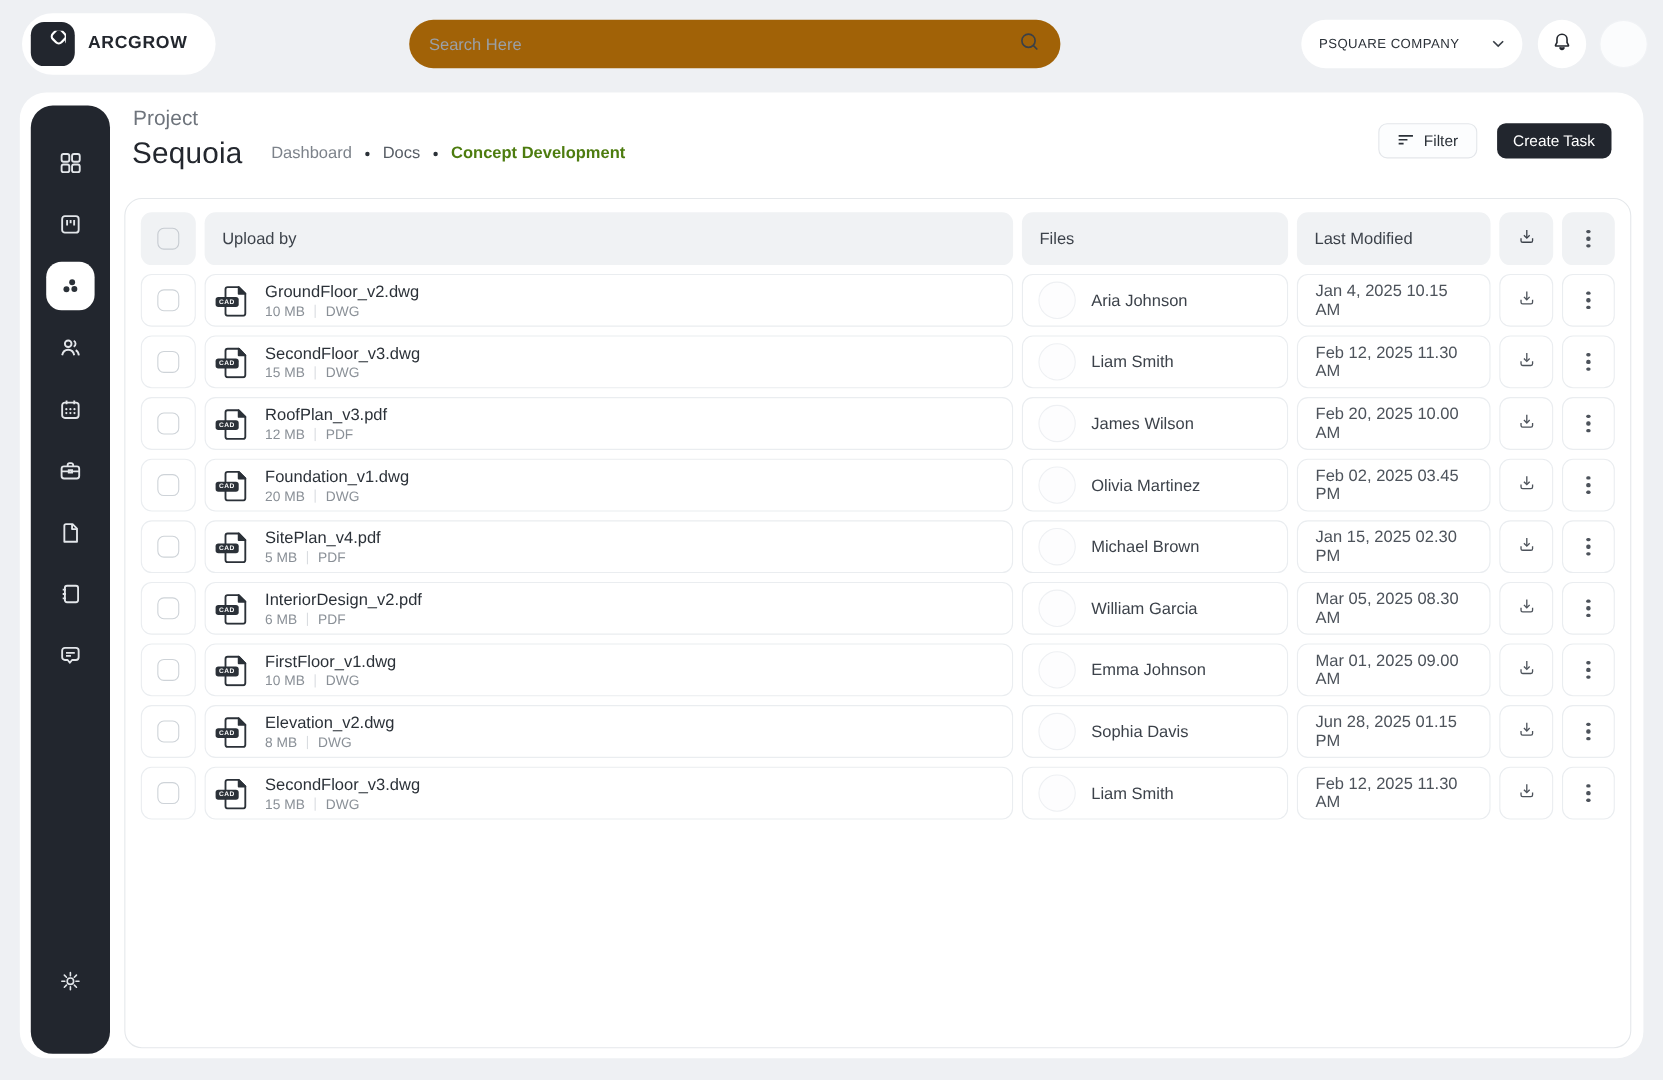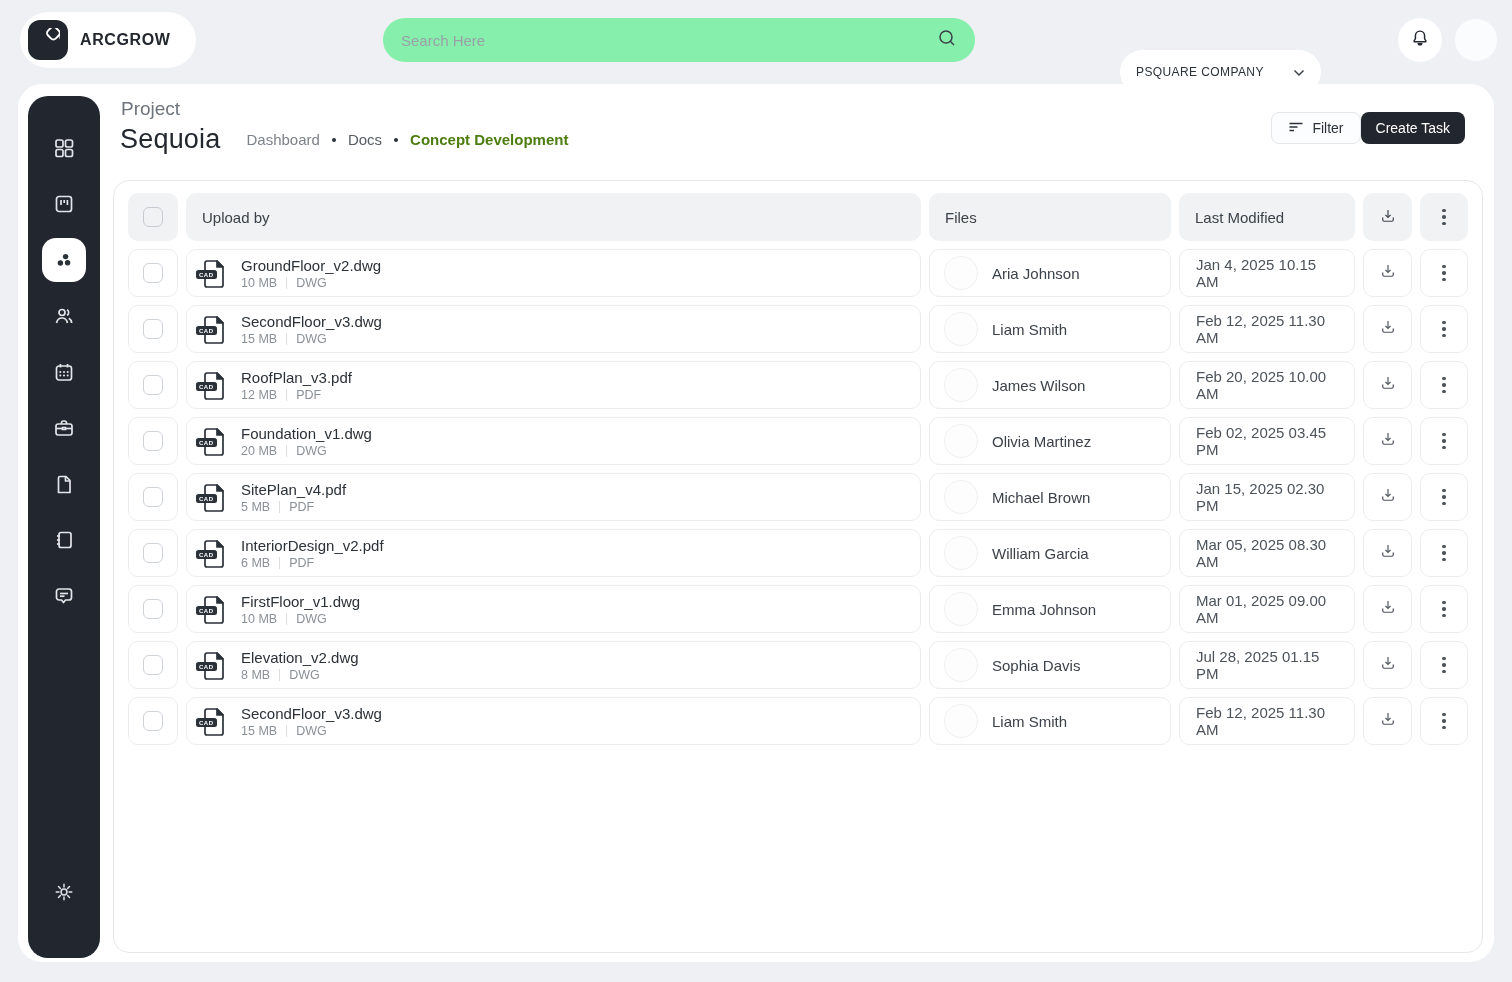--- a/index.html
+++ b/index.html
@@ -18,35 +18,35 @@
     background:#fff; border-radius:28px;
     display:flex; align-items:center; gap:12px; padding:0 26px 0 8px;
   }
   .logo-mark {
     width:40px; height:40px; border-radius:12px; background:#22262e;
     display:flex; align-items:center; justify-content:center;
   }
   .brand-name { font-size:16px; font-weight:700; letter-spacing:.6px; color:#23272e; }
 
   .search-pill {
-    position:absolute; left:383px; top:18px; width:592px; height:44px;
-    background:#86efac; border-radius:22px;
+    position:absolute; left:372px; top:18px; width:592px; height:44px;
+    background:#a16207; border-radius:22px;
     display:flex; align-items:center; padding:0 18px;
   }
   .search-input {
     flex:1; border:none; outline:none; background:transparent;
     font-family:inherit; font-size:15px; color:#23272e;
   }
   .search-input::placeholder { color:#9aa0a8; }
 
   .company-pill {
-    position:absolute; left:1120px; top:18px; width:201px; height:44px;
+    position:absolute; left:1183px; top:18px; width:201px; height:44px;
     background:#fff; border-radius:22px;
     display:flex; align-items:center; justify-content:space-between;
-    padding:0 16px; cursor:pointer;margin-top:32px;
+    padding:0 16px; cursor:pointer;
   }
   .company-label { font-size:12px; letter-spacing:.4px; color:#2b3138; }
 
   .icon-circle {
     position:absolute; top:18px; width:44px; height:44px; border-radius:50%;
     background:#fff; display:flex; align-items:center; justify-content:center;
     cursor:pointer;
   }
   .bell-circle { left:1398px; }
   .avatar-circle { left:1454px; background:#fbfcfd; border:1px solid #f0f2f5; }
@@ -76,21 +76,21 @@
   
   .eyebrow { position:absolute; left:103px; top:14px; font-size:19px; color:#6e747c; }
   .title-row { position:absolute; left:102px; top:40px; display:flex; align-items:center; }
   .page-title { font-size:27px; font-weight:500; color:#23272e; letter-spacing:.2px; }
   .breadcrumb { display:flex; align-items:center; gap:12px; margin-left:26px; font-size:15px; }
   .crumb-0 { color:#7c828a;text-align:center; }
   .crumb-1 { color:#565c64; }
   .crumb-2 { color:#4d7c0f; font-weight:700; }
   .crumb-dot { width:4px; height:4px; border-radius:50%; background:#2b3138; }
 
-  .header-actions { position:absolute; right:29px; top:28px; display:flex; }
+  .header-actions { position:absolute; right:29px; top:28px; display:flex; gap:18px; }
   .btn-filter {
     height:32px; padding:0 16px; border-radius:8px;
     background:#fcfdfe; border:1px solid #e3e6ea;
     display:flex; align-items:center; gap:8px;
     font-family:inherit; font-size:14px; color:#2b3138; cursor:pointer;
   }
   .btn-create {
     height:32px; padding:0 15px; border-radius:8px;
     background:#22262e; border:none; color:#fff;
     font-family:inherit; font-size:14px; cursor:pointer;
@@ -574,21 +574,21 @@
         <span class="meta-sep"></span>
         <span>DWG</span>
       </span>
     </span>
   </div>
   <div class="cell">
     <span class="row-avatar"></span>
     <span class="uploader-name">Sophia Davis</span>
   </div>
   <div class="cell">
-    <span class="modified-date">Jul 28, 2025 01.15 PM</span>
+    <span class="modified-date">Jun 28, 2025 01.15 PM</span>
   </div>
   <div class="cell center">
     <span>
       <svg width="18" height="18" viewBox="0 0 24 24" fill="none" stroke="#4d535b" stroke-width="1.6">
         <path d="M12 4v9"></path>
               <path d="M8.5 10.5 12 14l3.5-3.5"></path>
         <path d="M5 14v3a2 2 0 0 0 2 2h10a2 2 0 0 0 2-2v-3"></path>
       </svg>
     </span>
   </div>

